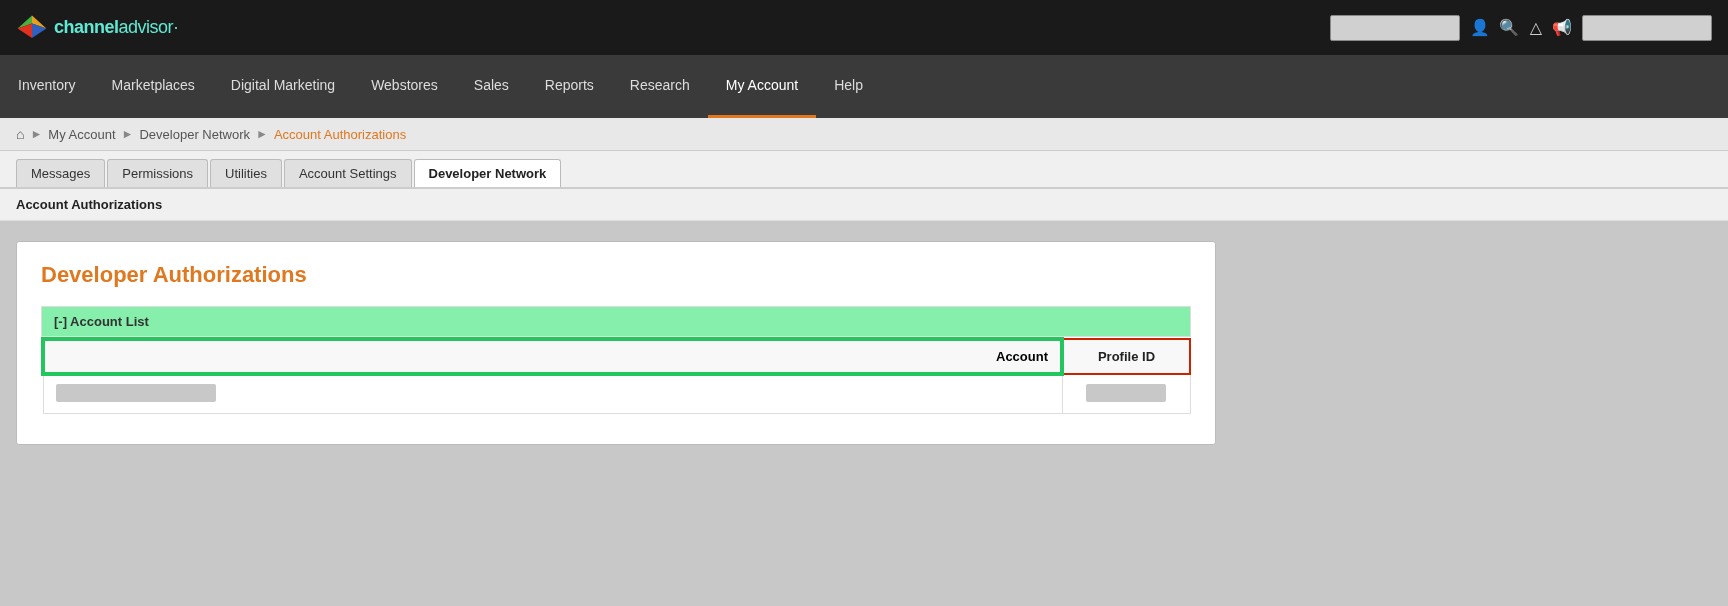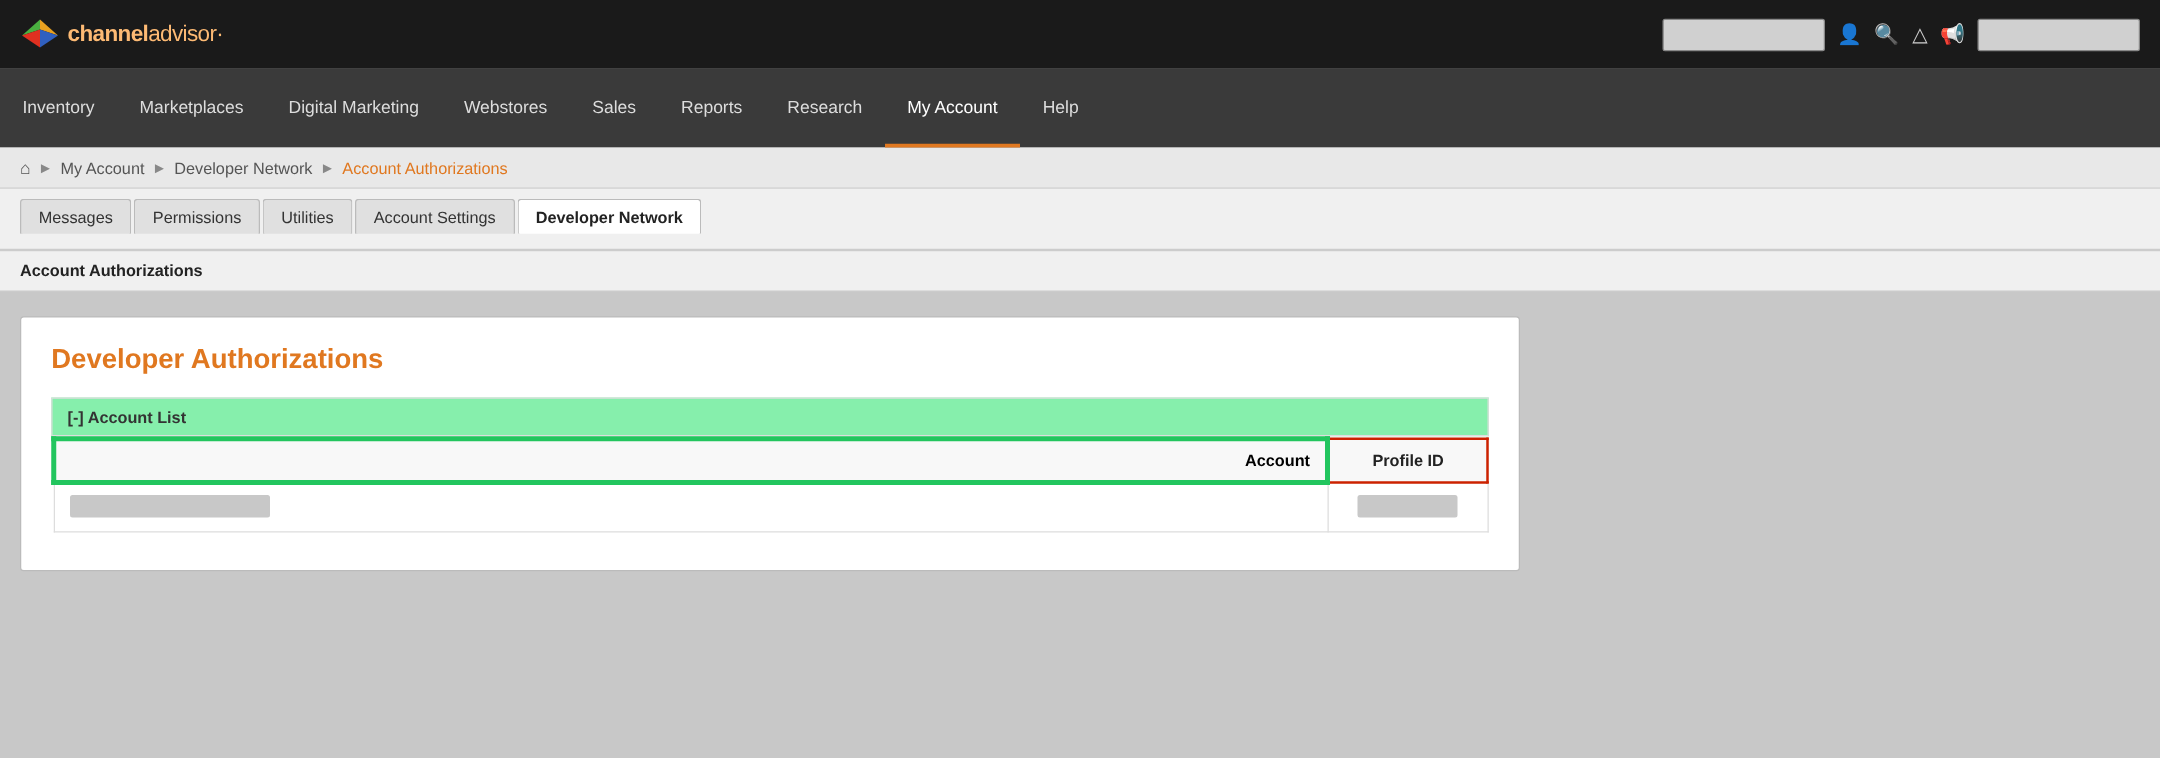--- a/index.html
+++ b/index.html
@@ -13,21 +13,21 @@
       align-items: center;
       padding: 0 16px;
       justify-content: space-between;
     }
     .logo-area {
       display: flex;
       align-items: center;
       gap: 6px;
     }
     .logo-text {
-      color: #fdba74;
+      color: #5eead4;
       font-size: 18px;
       font-weight: 300;
       letter-spacing: -0.5px;
     }
     .logo-text span {
       font-weight: 700;
     }
     .logo-arrow {
       width: 32px;
       height: 28px;
@@ -100,21 +100,21 @@
     .breadcrumb-link {
       color: #555;
     }
     .breadcrumb-current {
       color: #e07820;
     }
 
     
     .tabs-bar {
       background: #f0f0f0;
-      padding: 8px 16px 12px 16px;
+      padding: 8px 16px 0 16px;
       display: flex;
       align-items: flex-end;
       gap: 2px;
       border-bottom: 2px solid #ccc;
     }
     .tab {
       padding: 6px 14px;
       background: #e0e0e0;
       border: 1px solid #bbb;
       border-bottom: none;

